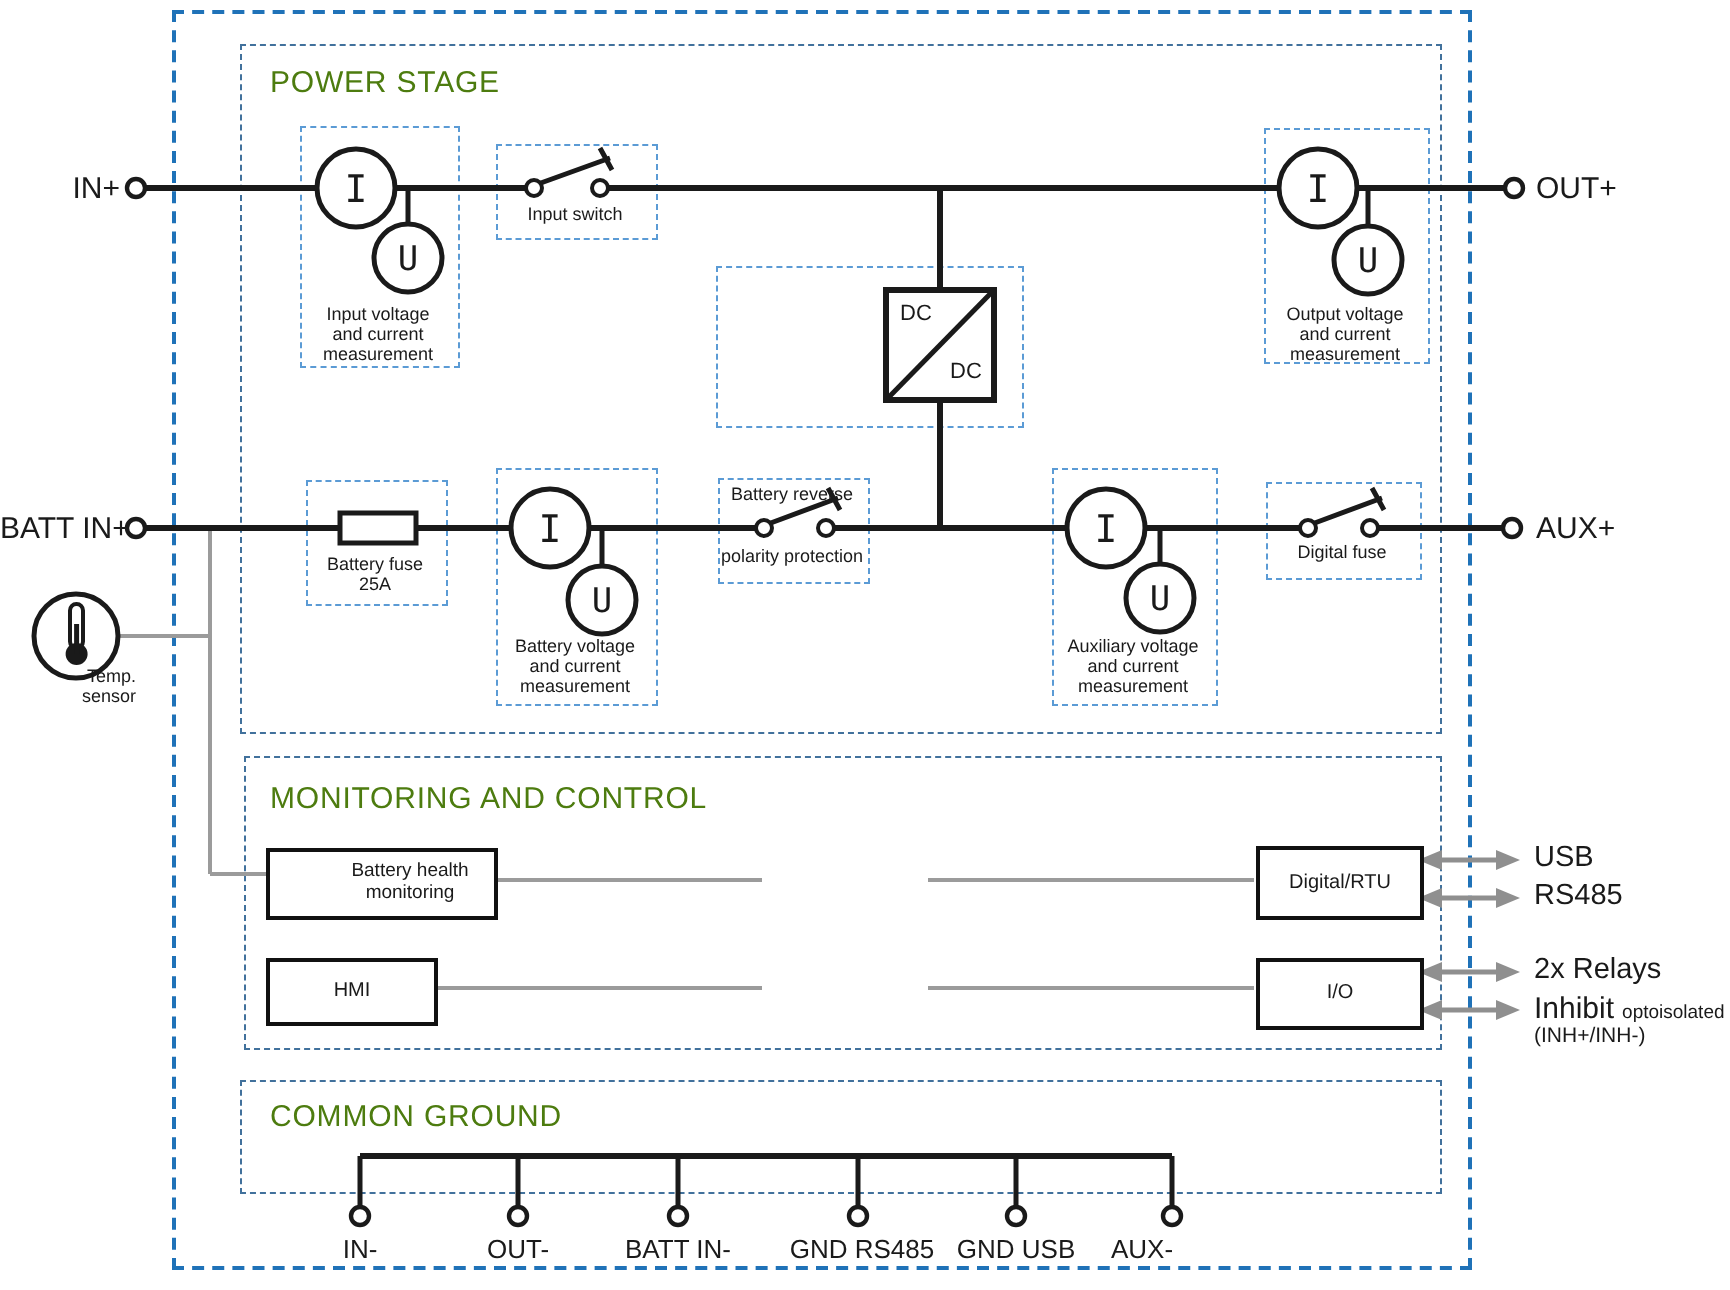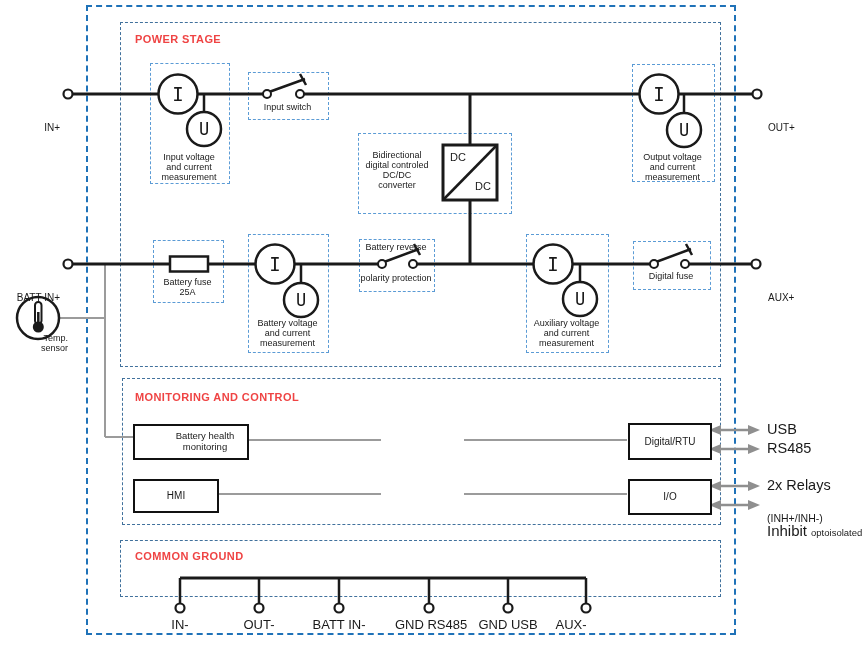--- a/index.html
+++ b/index.html
@@ -7,34 +7,34 @@
     position:relative;width:865px;height:645px;background:#ffffff;
     font-family:"Liberation Sans",sans-serif;color:#1a1a1a;overflow:hidden;
   }
   .abs{position:absolute;}
   
   .outer-frame{border:2px dashed #1f72b8;}
   .section-frame{border:1.5px dashed #41719c;}
   .comp-frame{border:1.5px dashed #5b9bd5;}
   
   .section-title{
-    color:#ef4444;font-size:11px;letter-spacing:.4px;font-weight:700;white-space:nowrap;
+    color:#4d7c0f;font-size:15px;letter-spacing:.4px;font-weight:400;white-space:nowrap;
   }
   
   .cap{
     font-size:9px;line-height:1.12;text-align:center;white-space:pre-line;color:#1a1a1a;
   }
   
   .mon-box{
     background:#fff;border:2.5px solid #111;display:flex;align-items:center;justify-content:center;
     font-size:10px;text-align:center;line-height:1.15;white-space:pre-line;
   }
   .mon-box.uc{border-width:3.5px;border-radius:9px;}
   
-  .t-label{font-size:10px;white-space:nowrap;margin-top:36px;}
+  .t-label{font-size:15px;white-space:nowrap;}
   .t-label.right{text-align:right;}
   .port-label{font-size:14.5px;white-space:nowrap;}
   .gnd-label{font-size:13px;white-space:nowrap;transform:translateX(-50%);text-align:center;}
   .inhibit-wrap{white-space:nowrap;}
   .inhibit-main{font-size:15px;}
   .inhibit-note{font-size:9.5px;margin-left:4px;}
   .inhibit-sub{font-size:10.5px;}
   svg text.meter{font-family:"DejaVu Sans Mono",monospace;fill:#1a1a1a;}
 </style>
 </head>
@@ -177,24 +177,20 @@
   </svg>
 
   <div class="abs section-title" style="left:135px;top:33px;">POWER STAGE</div>
   <div class="abs section-title" style="left:135px;top:391px;">MONITORING AND CONTROL</div>
   <div class="abs section-title" style="left:135px;top:550px;">COMMON GROUND</div>
 
   <div class="abs cap" style="left:150px;top:152px;width:78px;">Input voltage
 and current
 measurement</div>
   <div class="abs cap" style="left:248px;top:102px;width:79px;">Input switch</div>
-  <div class="abs cap" style="left:358px;top:150px;width:78px;">Bidirectional
-digital controled
-DC/DC
-converter</div>
   <div class="abs cap" style="left:445px;top:151px;width:26px;font-size:11px;">DC</div>
   <div class="abs cap" style="left:470px;top:180px;width:26px;font-size:11px;">DC</div>
   <div class="abs cap" style="left:632px;top:152px;width:81px;">Output voltage
 and current
 measurement</div>
   <div class="abs cap" style="left:153px;top:277px;width:69px;">Battery fuse
 25A</div>
   <div class="abs cap" style="left:248px;top:318px;width:79px;">Battery voltage
 and current
 measurement</div>
@@ -214,21 +210,21 @@
   <div class="abs mon-box" style="left:628px;top:479px;width:80px;height:32px;">I/O</div>
 
   <div class="abs t-label right" style="left:10px;top:86px;width:50px;">IN+</div>
   <div class="abs t-label" style="left:768px;top:86px;">OUT+</div>
   <div class="abs t-label right" style="left:0px;top:256px;width:60px;text-align:right;">BATT IN+</div>
   <div class="abs t-label" style="left:768px;top:256px;">AUX+</div>
 
   <div class="abs port-label" style="left:767px;top:421px;">USB</div>
   <div class="abs port-label" style="left:767px;top:440px;">RS485</div>
   <div class="abs port-label" style="left:767px;top:477px;">2x Relays</div>
-  <div class="abs inhibit-wrap" style="left:767px;top:496px;margin-top:26px;">
+  <div class="abs inhibit-wrap" style="left:767px;top:496px;">
     <span class="inhibit-main">Inhibit</span><span class="inhibit-note">optoisolated</span>
   </div>
   <div class="abs inhibit-sub" style="left:767px;top:512px;">(INH+/INH-)</div>
 
   <div class="abs gnd-label" style="left:180px;top:617px;">IN-</div>
   <div class="abs gnd-label" style="left:259px;top:617px;">OUT-</div>
   <div class="abs gnd-label" style="left:339px;top:617px;">BATT IN-</div>
   <div class="abs gnd-label" style="left:431px;top:617px;">GND RS485</div>
   <div class="abs gnd-label" style="left:508px;top:617px;">GND USB</div>
   <div class="abs gnd-label" style="left:571px;top:617px;">AUX-</div>

